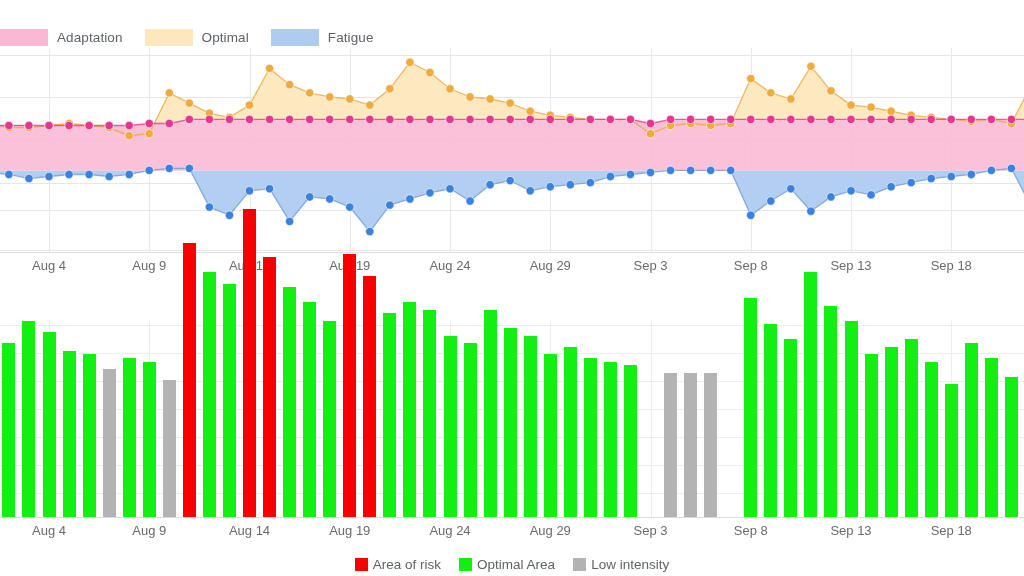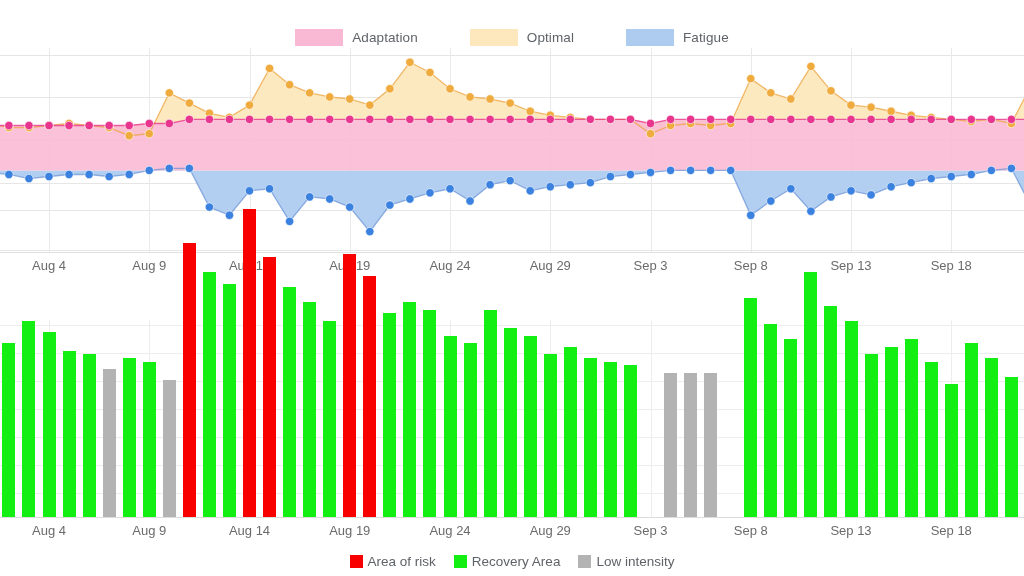--- a/index.html
+++ b/index.html
@@ -1,20 +1,20 @@
 <!DOCTYPE html>
 <html><head>
 <meta charset="utf-8">
 <style>
   html,body{margin:0;padding:0;}
   body{width:1024px;height:576px;background:#ffffff;font-family:"Liberation Sans",sans-serif;overflow:hidden;position:relative;}
   .wrap{position:absolute;inset:0;}
 
   
-  #top-legend{position:absolute;left:0;top:26px;width:1024px;height:22px;display:flex;justify-content:center;align-items:center;gap:52px;}
+  #top-legend{position:absolute;left:0;top:26px;width:1024px;height:22px;display:flex;justify-content:flex-start;align-items:center;gap:22px;}
   .lg-item{display:flex;align-items:center;gap:9px;}
   .lg-sw{width:48px;height:17px;display:block;}
   .lg-tx{font-size:13.5px;color:#5f6368;white-space:nowrap;letter-spacing:.1px;}
 
   
   #chart-top{position:absolute;left:0;top:48px;width:1024px;height:204px;}
   #top-plot{position:absolute;inset:0;}
   .grid-h{position:absolute;left:0;width:1024px;height:1px;background:#e6e6e6;}
   .grid-v{position:absolute;top:0;height:204px;width:1px;background:#e9e9e9;}
   #top-svg{position:absolute;left:0;top:0;}
@@ -30,21 +30,21 @@
   #bot-plot{position:absolute;inset:0;}
   .bgrid-h{position:absolute;left:0;width:1024px;height:1px;background:#ededed;}
   .bgrid-v{position:absolute;top:0;height:198px;width:1px;background:#ededed;}
   #bars{position:absolute;left:0;top:0;width:1024px;height:198px;}
   .bar{position:absolute;bottom:0;}
   .axis-line-bot{position:absolute;left:0;bottom:0;width:1024px;height:1px;background:#dcdcdc;}
   #bot-axis{position:absolute;left:0;top:518px;width:1024px;height:26px;}
   #bot-axis .tk{position:absolute;top:5px;font-size:13px;color:#6b6b6b;transform:translateX(-50%);white-space:nowrap;}
 
   
-  #bottom-legend{position:absolute;left:0;top:550px;width:1024px;height:22px;display:flex;justify-content:center;align-items:center;gap:18px;}
+  #bottom-legend{position:absolute;left:0;top:550px;width:1024px;height:22px;display:flex;justify-content:center;align-items:flex-end;gap:18px;}
   .blg-item{display:flex;align-items:center;gap:5px;}
   .blg-sw{width:13px;height:13px;display:block;}
   .blg-tx{font-size:13.5px;color:#5f6368;white-space:nowrap;}
 </style>
 </head>
 <body>
 
 <div class="wrap">
 
   <div id="top-legend">
@@ -377,21 +377,21 @@
       <div class="tk" style="left: 951.25px;">Sep 18</div>
     </div>
 
   <div id="bottom-legend">
       <div class="blg-item">
         <span class="blg-sw" style="background: rgb(248, 0, 0);"></span>
         <span class="blg-tx">Area of risk</span>
       </div>
       <div class="blg-item">
         <span class="blg-sw" style="background: rgb(19, 238, 19);"></span>
-        <span class="blg-tx">Recovery Area</span>
+        <span class="blg-tx">Optimal Area</span>
       </div>
       <div class="blg-item">
         <span class="blg-sw" style="background: rgb(179, 179, 179);"></span>
         <span class="blg-tx">Low intensity</span>
       </div>
     </div>
 
 </div>
 
 </body></html>

